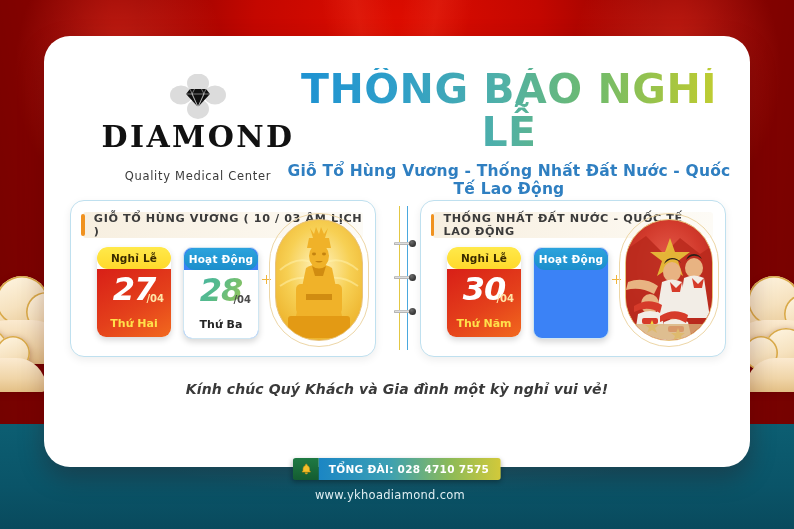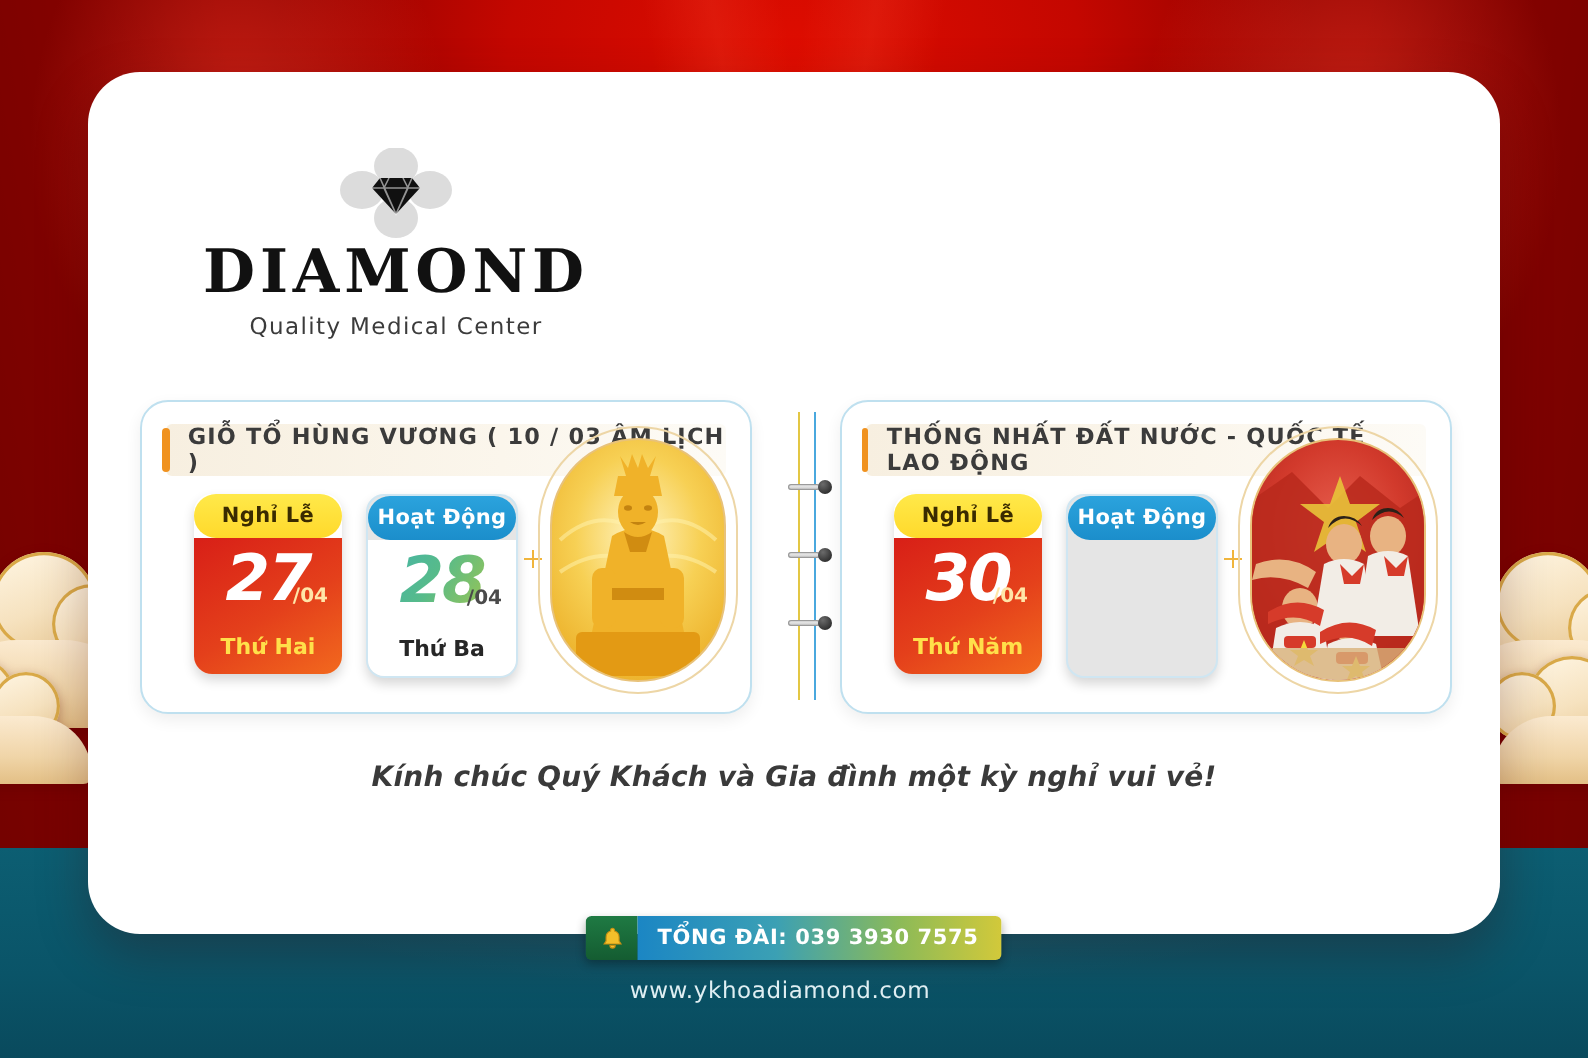--- a/index.html
+++ b/index.html
@@ -53,21 +53,21 @@
 
   
   .header{position:absolute;left:0;top:22px;width:706px;height:132px;}
   .logo{position:absolute;left:52px;top:16px;width:204px;text-align:center;}
   .logo-mark{position:relative;width:64px;height:46px;margin:0 auto 2px;}
   .logo-name{
     font-family:"DejaVu Serif","Liberation Serif",serif;
     font-size:30px;letter-spacing:2.4px;color:#111;font-weight:700;line-height:1;
   }
   .logo-sub{
-    font-size:11.5px;color:#3b3b3b;letter-spacing:.7px;margin-top:4px;
+    font-size:11.5px;color:#3b3b3b;letter-spacing:.7px;margin-top:17px;
   }
   .title-wrap{position:absolute;left:232px;top:10px;width:466px;text-align:center;}
   .title{
     font-size:41px;font-weight:800;letter-spacing:.5px;line-height:1.06;
     background:linear-gradient(90deg,#1a8fd4 0%, #2f9fc9 26%, #4fb0a8 48%, #6fbb6d 68%, #a8c63f 86%, #cfd128 100%);
     -webkit-background-clip:text;background-clip:text;color:transparent;
     -webkit-text-fill-color:transparent;
     text-transform:uppercase;
   }
   .title-shadow{
@@ -114,21 +114,21 @@
   }
   .tile-day{
     position:absolute;left:0;right:0;bottom:7px;text-align:center;
     font-size:11px;font-weight:800;
   }
   .tile.holiday .tile-top{background:linear-gradient(180deg,#ffe94a 0%, #ffd92b 100%);color:#3a2b00;}
   .tile.holiday .tile-body{background:linear-gradient(150deg,#d81f17 0%, #e4401b 55%, #f2691e 100%);}
   .tile.holiday .tile-num{color:#ffffff;}
   .tile.holiday .tile-mon{color:#ffe6a8;}
   .tile.holiday .tile-day{color:#ffe04a;}
-  .tile.work{background:#e5e5e5;border:1.2px solid #cfe6f2;}
+  .tile.work{background:#3b82f6;border:1.2px solid #cfe6f2;}
   .tile.work .tile-top{background:linear-gradient(180deg,#2ba3dd 0%, #1b8ecb 100%);color:#fff;}
   .tile.work .tile-body{background:#ffffff;}
   .tile.work .tile-num{
     background:linear-gradient(120deg,#3fb2b2 0%, #57bb8a 45%, #b9c93a 100%);
     -webkit-background-clip:text;background-clip:text;color:transparent;-webkit-text-fill-color:transparent;
   }
   .tile.work .tile-mon{color:#4a4a4a;}
   .tile.work .tile-day{color:#262626;}
 
   
@@ -236,20 +236,27 @@
             </g>
             <g stroke="#ffffff" stroke-width="0.8" opacity=".55">
               <path d="M24 15 L32 33 L40 15 M20 20 L44 20 M28.5 15 L26 20 L32 33 M35.5 15 L38 20 L32 33" fill="none"></path>
             </g>
           </svg>
         </div>
         <div class="logo-name">DIAMOND</div>
         <div class="logo-sub">Quality Medical Center</div>
       </div>
 
+      <div class="title-wrap">
+        <div style="position:relative;">
+          <div class="title-shadow">THÔNG BÁO NGHỈ LỄ</div>
+          <div class="title">THÔNG BÁO NGHỈ LỄ</div>
+        </div>
+        <div class="subtitle">Giỗ Tổ Hùng Vương  -  Thống Nhất Đất Nước  -  Quốc Tế Lao Động</div>
+      </div>
 
     </div>
 
     <div class="notebook">
 
       <div class="card left">
         <div class="card-head">
           <div class="head-bar"></div>
           <div class="head-text">GIỖ TỔ HÙNG VƯƠNG ( 10 / 03 ÂM LỊCH )</div>
         </div>
@@ -390,18 +397,18 @@
     <div class="wish">Kính chúc Quý Khách và Gia đình một kỳ nghỉ vui vẻ!</div>
   </div>
 
   <div class="hotline">
     <div class="hot-ico">
       <svg width="13" height="13" viewBox="0 0 16 16">
         <path d="M8 1.4 a1.2 1.2 0 0 1 1.2 1.2 v.5 a4 4 0 0 1 2.8 3.8 v2.4 l1.2 1.8 h-10.4 l1.2 -1.8 v-2.4 a4 4 0 0 1 2.8 -3.8 v-.5 a1.2 1.2 0 0 1 1.2 -1.2 z" fill="#f3c02a" stroke="#c98f12" stroke-width=".7"></path>
         <path d="M6.4 12 a1.6 1.6 0 0 0 3.2 0 z" fill="#f3c02a" stroke="#c98f12" stroke-width=".7"></path>
       </svg>
     </div>
-    <div class="hot-txt">TỔNG ĐÀI: 039 3930 7575</div>
+    <div class="hot-txt">TỔNG ĐÀI: 028 4710 7575</div>
   </div>
 
   <div class="website">www.ykhoadiamond.com</div>
 
 </div>
 
 </body></html>

